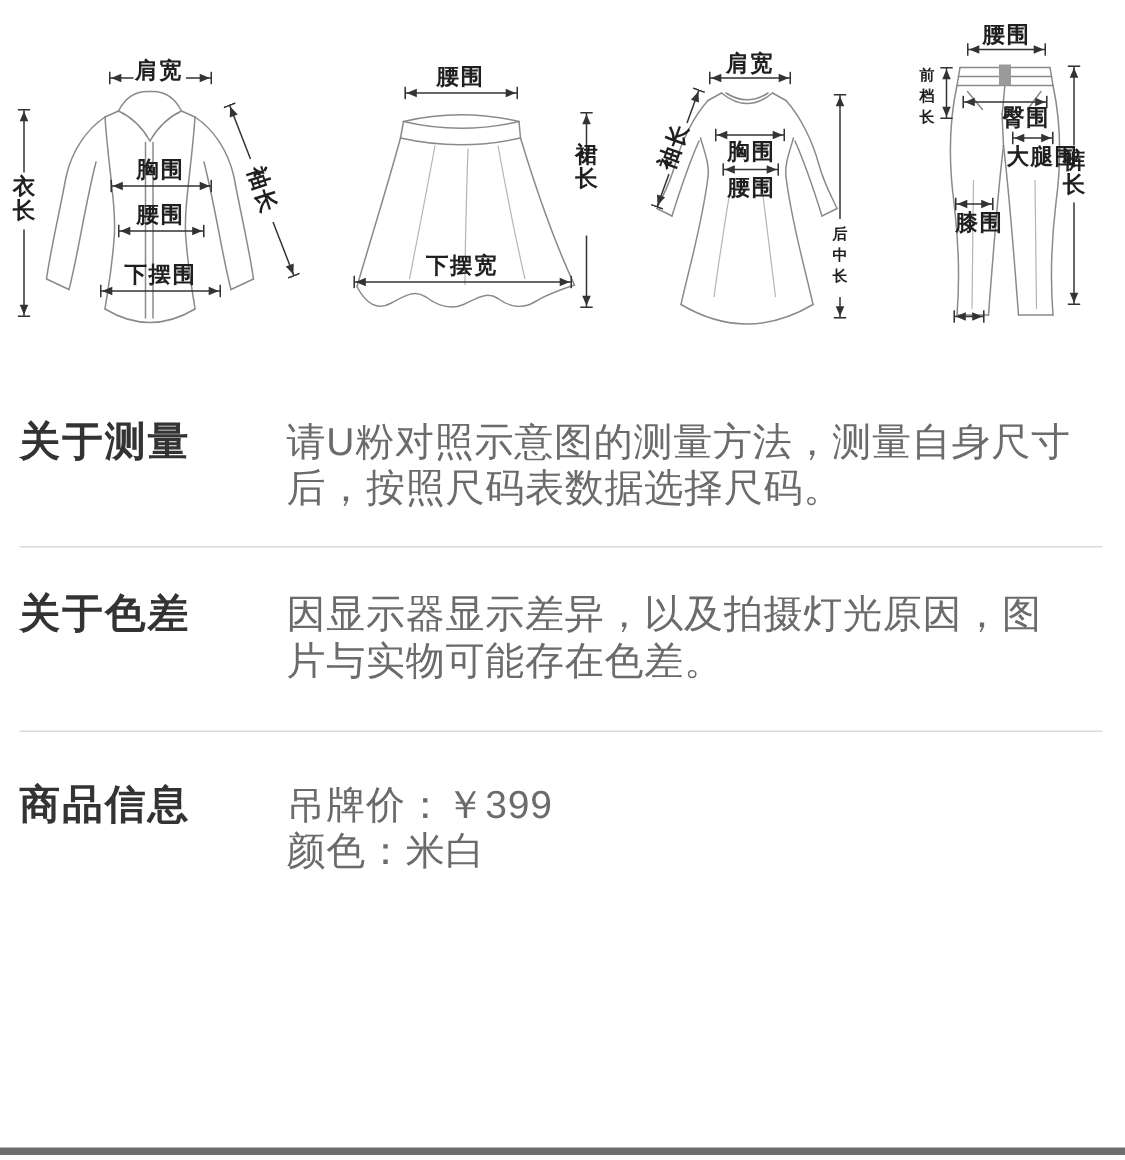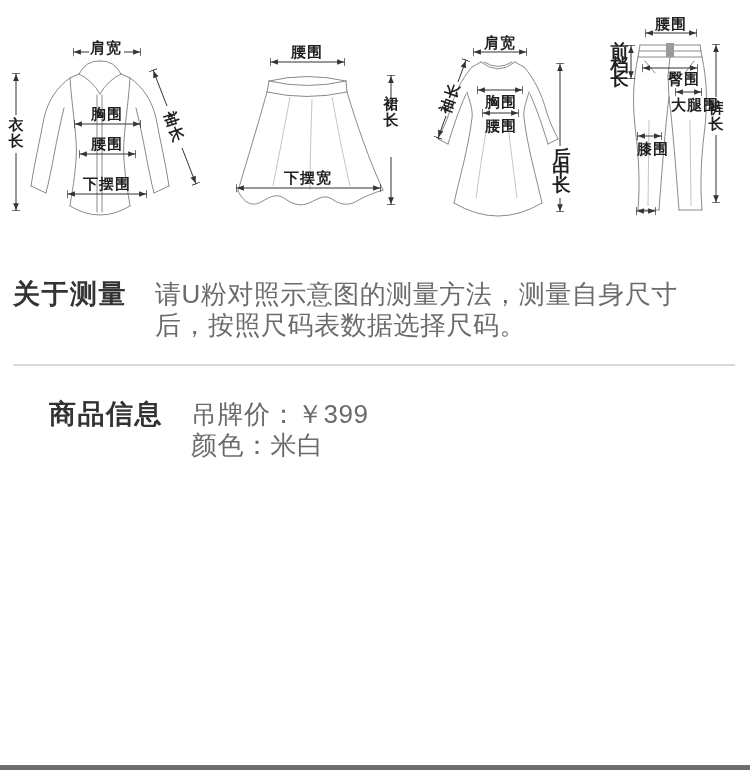--- a/index.html
+++ b/index.html
@@ -9,32 +9,32 @@
   .diagrams{position:relative;width:750px;height:240px;}
   .diagrams svg{position:absolute;left:0;top:0;}
   .garment{stroke:#8a8a8a;stroke-width:1;fill:none;stroke-linecap:round;stroke-linejoin:round;}
   .fold{stroke:#b5b5b5;stroke-width:0.8;fill:none;}
   .dim{stroke:#333;stroke-width:1;fill:none;}
   .dlab{position:absolute;font-weight:bold;font-size:15px;line-height:16px;color:#1f1f1f;
         white-space:nowrap;letter-spacing:1px;}
   .c{transform:translateX(-50%);}
   .vlab{white-space:normal;width:17px;word-break:break-all;text-align:center;
         transform:translateX(-50%);letter-spacing:0;}
-  .vsm{font-size:18px;line-height:14px;width:15px;}
+  .vsm{font-size:10px;line-height:14px;width:15px;}
   .rl{transform:translate(-50%,-50%) rotate(72deg);}
   .rl2{transform:translate(-50%,-50%) rotate(-70deg);}
   
-  .section{display:flex;align-items:flex-start;padding-left:13px;padding-right:35px;}
+  .section{display:flex;align-items:flex-start;padding-left:13px;padding-right:35px;gap:36px;}
   .sec-title{flex:none;width:142px;font-size:27px;font-weight:bold;color:#333333;
              letter-spacing:1.5px;line-height:31px;}
   .sec-body{width:560px;font-size:26px;color:#6b6b6b;line-height:31px;letter-spacing:0.5px;}
   .sec-body p{margin:0;}
   .s1{padding-top:39px;padding-bottom:23px;}
   .s2{padding-top:29px;padding-bottom:31px;}
-  .s3{padding-top:33px;margin-left:36px;}
+  .s3{padding-top:33px;}
   .divider{height:1px;margin:0 15px 0 13px;background:#d9d9d9;}
   .bottom-bar{position:absolute;left:0;right:0;bottom:3px;height:5px;background:#6e6e6e;}
 </style>
 </head>
 <body>
 
 <div class="page">
 
   <div class="diagrams">
     <svg width="750" height="240" viewBox="0 0 750 240">
@@ -187,20 +187,26 @@
   </div>
 
   <div class="section s1">
     <div class="sec-title">关于测量</div>
     <div class="sec-body">
       <p>请U粉对照示意图的测量方法，测量自身尺寸后，按照尺码表数据选择尺码。</p>
     </div>
   </div>
   <div class="divider"></div>
 
+  <div class="section s2">
+    <div class="sec-title">关于色差</div>
+    <div class="sec-body">
+      <p>因显示器显示差异，以及拍摄灯光原因，图片与实物可能存在色差。</p>
+    </div>
+  </div>
   <div class="divider"></div>
 
   <div class="section s3">
     <div class="sec-title">商品信息</div>
     <div class="sec-body">
       <p>吊牌价：￥399</p>
       <p>颜色：米白</p>
     </div>
   </div>
 

